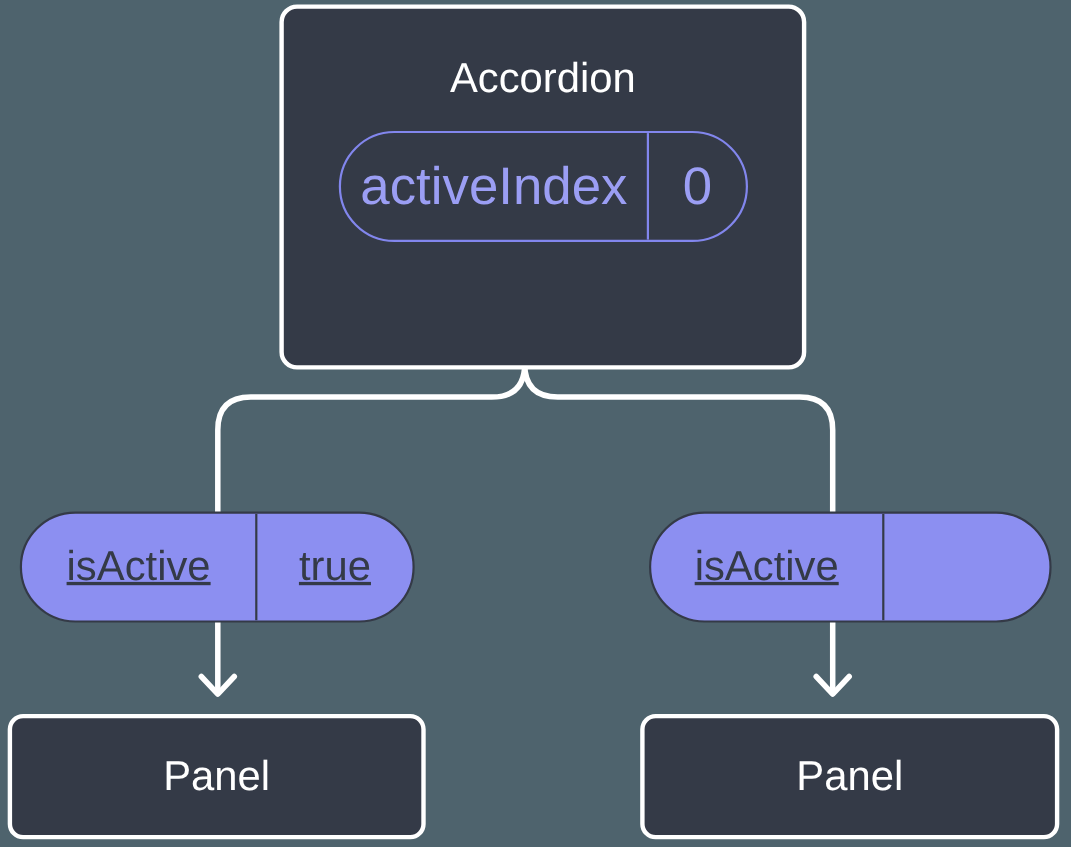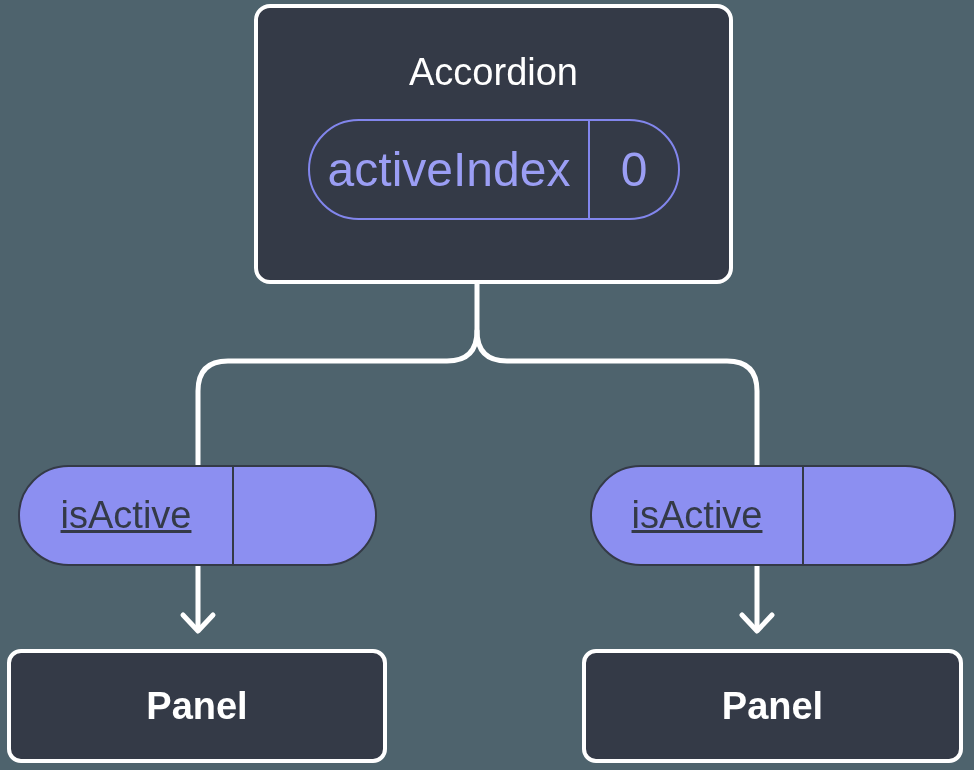--- a/index.html
+++ b/index.html
@@ -21,21 +21,21 @@
   }
   .node {
     position: absolute;
     box-sizing: border-box;
     background: #343a47;
     border: 4px solid #ffffff;
     z-index: 1;
   }
   .root-node {
     left: 254px; top: 4px;
-    width: 479px; height: 280px;
+    width: 479px; height: 332px;
     border-radius: 16px;
     padding-left: 36px;
   }
   .root-title {
     position: absolute;
     left: 0; right: 0; top: 43px;
     text-align: center;
     font-size: 38px;
     font-weight: 500;
     color: #ffffff;
@@ -93,21 +93,21 @@
     height: 114px;
     border-radius: 14px;
     display: flex;
     align-items: center;
     justify-content: center;
   }
   .panel-node.left  { left: 7px;   width: 380px; }
   .panel-node.right { left: 582px; width: 381px; }
   .panel-title {
     font-size: 38px;
-    font-weight: 700;
+    font-weight: 400;
     color: #ffffff;
   }
 </style>
 </head>
 <body>
 
 <div class="canvas">
 
   <svg class="connectors" width="974" height="770" viewBox="0 0 974 770">
     <g fill="none" stroke="#ffffff" stroke-width="5" stroke-linecap="round" stroke-linejoin="round">
@@ -121,20 +121,21 @@
   <div class="node root-node">
     <div class="root-title">Accordion</div>
     <div class="state-pill">
       <div class="cell name">activeIndex</div>
       <div class="cell value">0</div>
     </div>
   </div>
 
   <div class="prop-pill left">
     <div class="cell name">isActive</div>
+    <div class="cell value">true</div>
   </div>
 
   <div class="prop-pill right">
     <div class="cell name">isActive</div>
   </div>
 
   <div class="node panel-node left">
     <div class="panel-title">Panel</div>
   </div>
 

